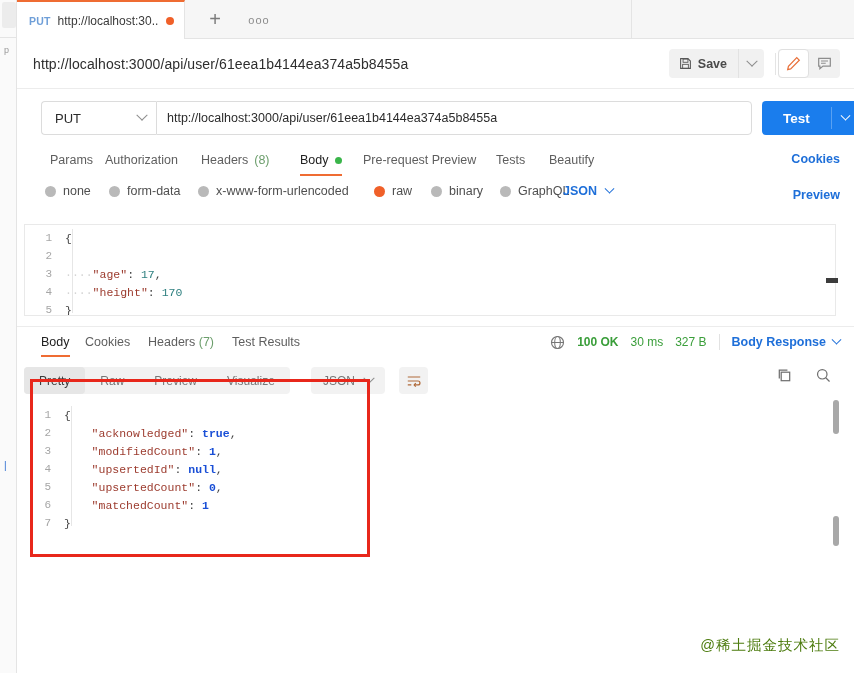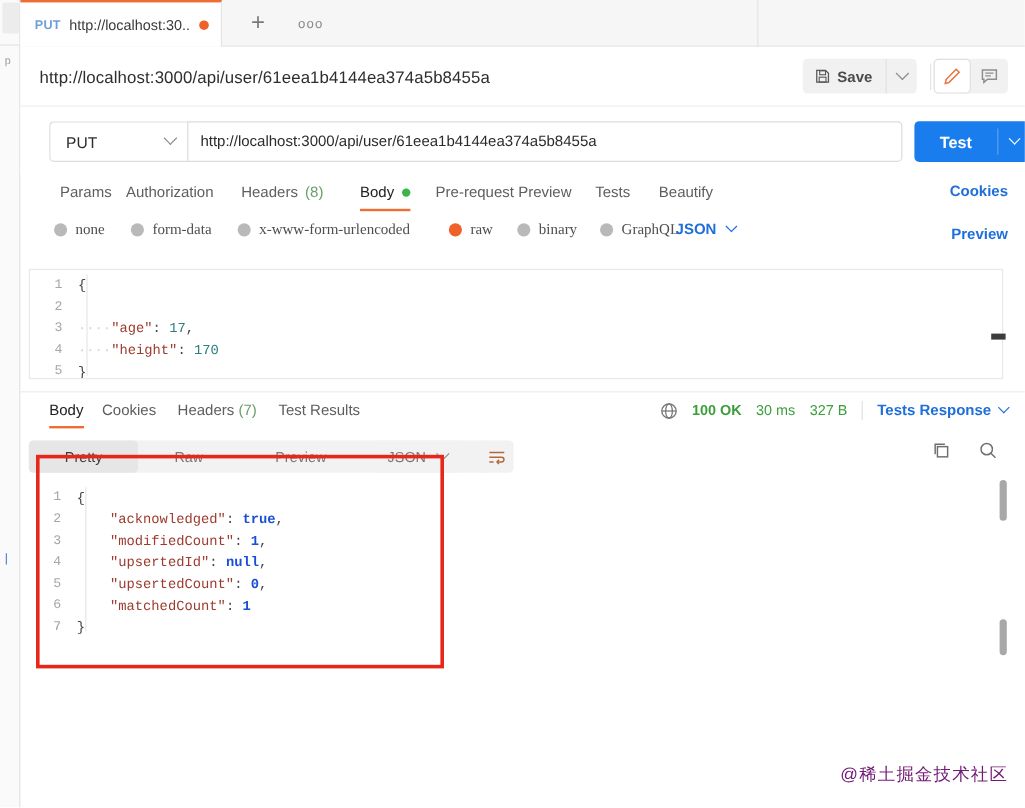--- a/index.html
+++ b/index.html
@@ -125,21 +125,21 @@
   .rt.active { color: #212121; }
   .rt.active::after {
     content: ''; position: absolute; left: 0; right: 0; bottom: -2px; height: 2px; background: #ef6c33;
   }
   .rt .cnt { color: #6c9e6c; }
   .green-dot { width: 7px; height: 7px; border-radius: 50%; background: #3ab54a; }
   .link-blue { position: absolute; font-size: 12.5px; color: #1e6fd9; font-weight: 600; }
 
   
   .bodytypes { position: absolute; left: 17px; top: 184px; right: 0; height: 28px; }
-  .bt { position: absolute; top: 0; display: flex; align-items: center; gap: 7px; font-size: 12.5px; color: #4f4f4f; font-family: Liberation Serif, serif; }
+  .bt { position: absolute; top: 0; display: flex; align-items: center; gap: 7px; font-size: 12.5px; color: #4f4f4f; }
   .radio { width: 11px; height: 11px; border-radius: 50%; background: #b9b9b9; }
   .radio.sel { background: #f06029; }
   .json-sel { position: absolute; top: 0; display: flex; align-items: center; gap: 9px;
     font-size: 12.5px; color: #1e6fd9; font-weight: 600; }
   .chev-b { width: 7px; height: 7px; border-right: 1.4px solid #1e6fd9; border-bottom: 1.4px solid #1e6fd9;
     transform: rotate(45deg) translate(-2px,-2px); }
 
   
   .editor {
     position: absolute; background: #fff; border: 1px solid #e9e9e9;
@@ -174,39 +174,39 @@
   .res-tab .cnt { color: #6c9e6c; }
   .status-wrap { position: absolute; right: 14px; top: 7px; display: flex; align-items: center; gap: 12px; }
   .st-ok { font-size: 12px; color: #3a9e3a; font-weight: 600; }
   .st-m { font-size: 12px; color: #3a9e3a; }
   .st-div { width: 1px; height: 16px; background: #e2e2e2; }
   .save-resp { font-size: 12.5px; color: #1e6fd9; font-weight: 600; display: flex; align-items: center; gap: 7px; }
 
   
   .resviews { position: absolute; left: 24px; top: 367px; height: 27px;
     background: #f2f2f2; border-radius: 4px; display: flex; align-items: center; }
-  .rv { padding: 0 30px; font-size: 12px; color: #777; height: 27px; display: flex; align-items: center; }
+  .rv { padding: 0 15px; font-size: 12px; color: #777; height: 27px; display: flex; align-items: center; }
   .rv.active { color: #3c3c3c; background: #e6e6e6; border-radius: 4px; }
   .rv-json { position: absolute; left: 311px; top: 367px; height: 27px; background: #f2f2f2;
     border-radius: 4px; display: flex; align-items: center; gap: 10px; padding: 0 12px;
     font-size: 12px; color: #777; }
   .rv-wrap { position: absolute; left: 399px; top: 367px; width: 29px; height: 27px;
     background: #f2f2f2; border-radius: 4px; display: flex; align-items: center; justify-content: center; }
   .res-icons { position: absolute; right: 22px; top: 367px; display: flex; gap: 22px; align-items: center; }
 
   
   .annot {
     position: absolute; left: 30px; top: 379px; width: 340px; height: 178px;
     border: 3px solid #e8271b; pointer-events: none;
   }
 
   
   .watermark {
     position: absolute; right: 14px; bottom: 18px;
-    font-size: 14.5px; color: #701a75; letter-spacing: 1px;
+    font-size: 14.5px; color: #4d7c0f; letter-spacing: 1px;
   }
   svg { display: block; }
 </style>
 </head>
 <body>
 
 <div class="app">
 
   <div class="sidebar-sliver">
     <div class="sliver-box"></div>
@@ -389,21 +389,21 @@
           <circle cx="8" cy="8" r="6.4" fill="none" stroke="#767676" stroke-width="1.2"></circle>
           <ellipse cx="8" cy="8" rx="3" ry="6.4" fill="none" stroke="#767676" stroke-width="1.1"></ellipse>
           <path d="M1.8 8h12.4" stroke="#767676" stroke-width="1.1"></path>
         </svg>
       </span>
       <span class="st-ok">100 OK</span>
       <span class="st-m">30 ms</span>
       <span class="st-m">327 B</span>
       <span class="st-div"></span>
       <span class="save-resp">
-        <span>Tests Response</span>
+        <span>Body Response</span>
         <span class="chev-b"></span>
       </span>
     </div>
   </div>
 
   <div class="resviews">
     <div class="rv active">Pretty</div>
     <div class="rv">Raw</div>
     <div class="rv">Preview</div>
     <div class="rv">Visualize</div>

